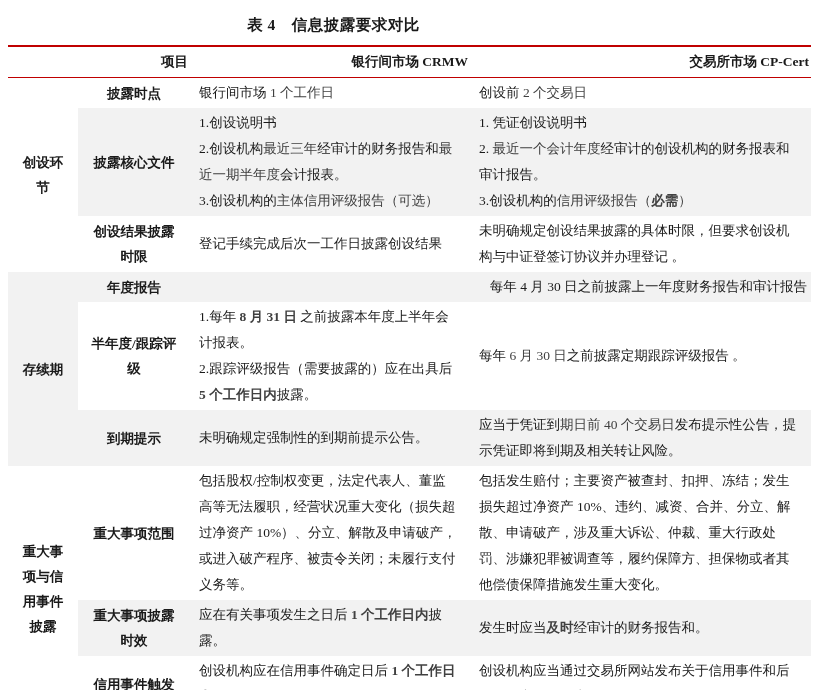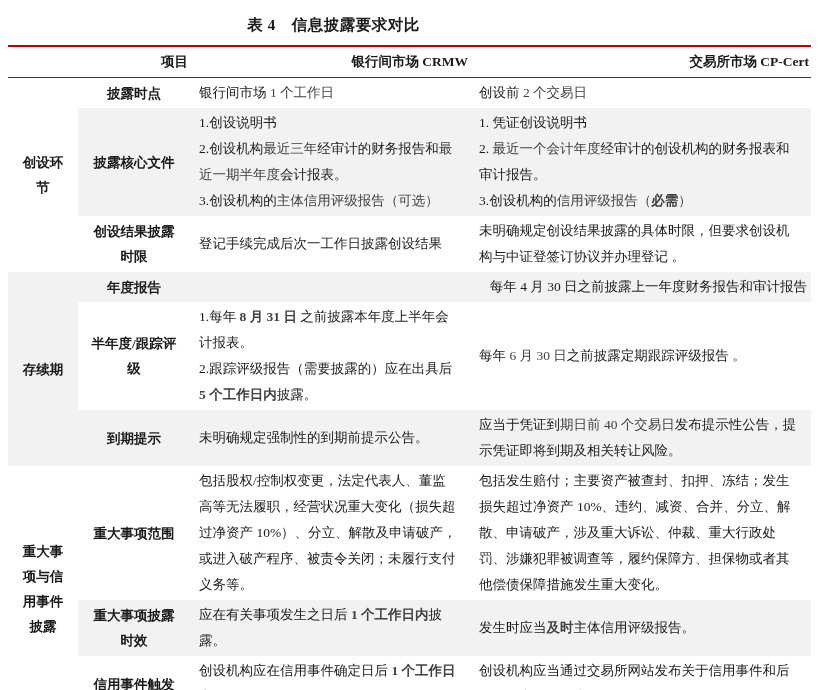--- a/index.html
+++ b/index.html
@@ -108,21 +108,21 @@
 
       <tr>
         <td class="group white" rowspan="3">重大事项与信用事件披露</td>
         <td class="sub">重大事项范围</td>
         <td class="cell"><span>包括股权/控制权变更，法定代表人、董监高等无法履职，经营状况重大变化（损失超过净资产 10%）、分立、解散及申请破产，或进入破产程序、被责令关闭；未履行支付义务等。</span></td>
         <td class="cell"><span>包括发生赔付；主要资产被查封、扣押、冻结；发生损失超过净资产 10%、违约、减资、合并、分立、解散、申请破产，涉及重大诉讼、仲裁、重大行政处罚、涉嫌犯罪被调查等，履约保障方、担保物或者其他偿债保障措施发生重大变化。</span></td>
       </tr>
       <tr>
         <td class="sub shade">重大事项披露时效</td>
         <td class="cell shade"><span>应在有关事项发生之日后 </span><span class="red bold">1 个工作日内</span><span>披露。</span></td>
-        <td class="cell shade"><span>发生时应当</span><span class="red bold">及时</span><span>主体信用评级报告。</span></td>
+        <td class="cell shade"><span>发生时应当</span><span class="red bold">及时</span><span>经审计的财务报告和。</span></td>
       </tr>
       <tr>
         <td class="sub">信用事件触发</td>
         <td class="cell"><span>创设机构应在信用事件确定日后 </span><span class="red bold">1 个工作日内</span><span>披露触发信用事件情况。</span></td>
         <td class="cell"><span>创设机构应当通过交易所网站发布关于信用事件和后续结算安排的公告。</span></td>
       </tr>
     </tbody>
   </table>
 
 </div>

